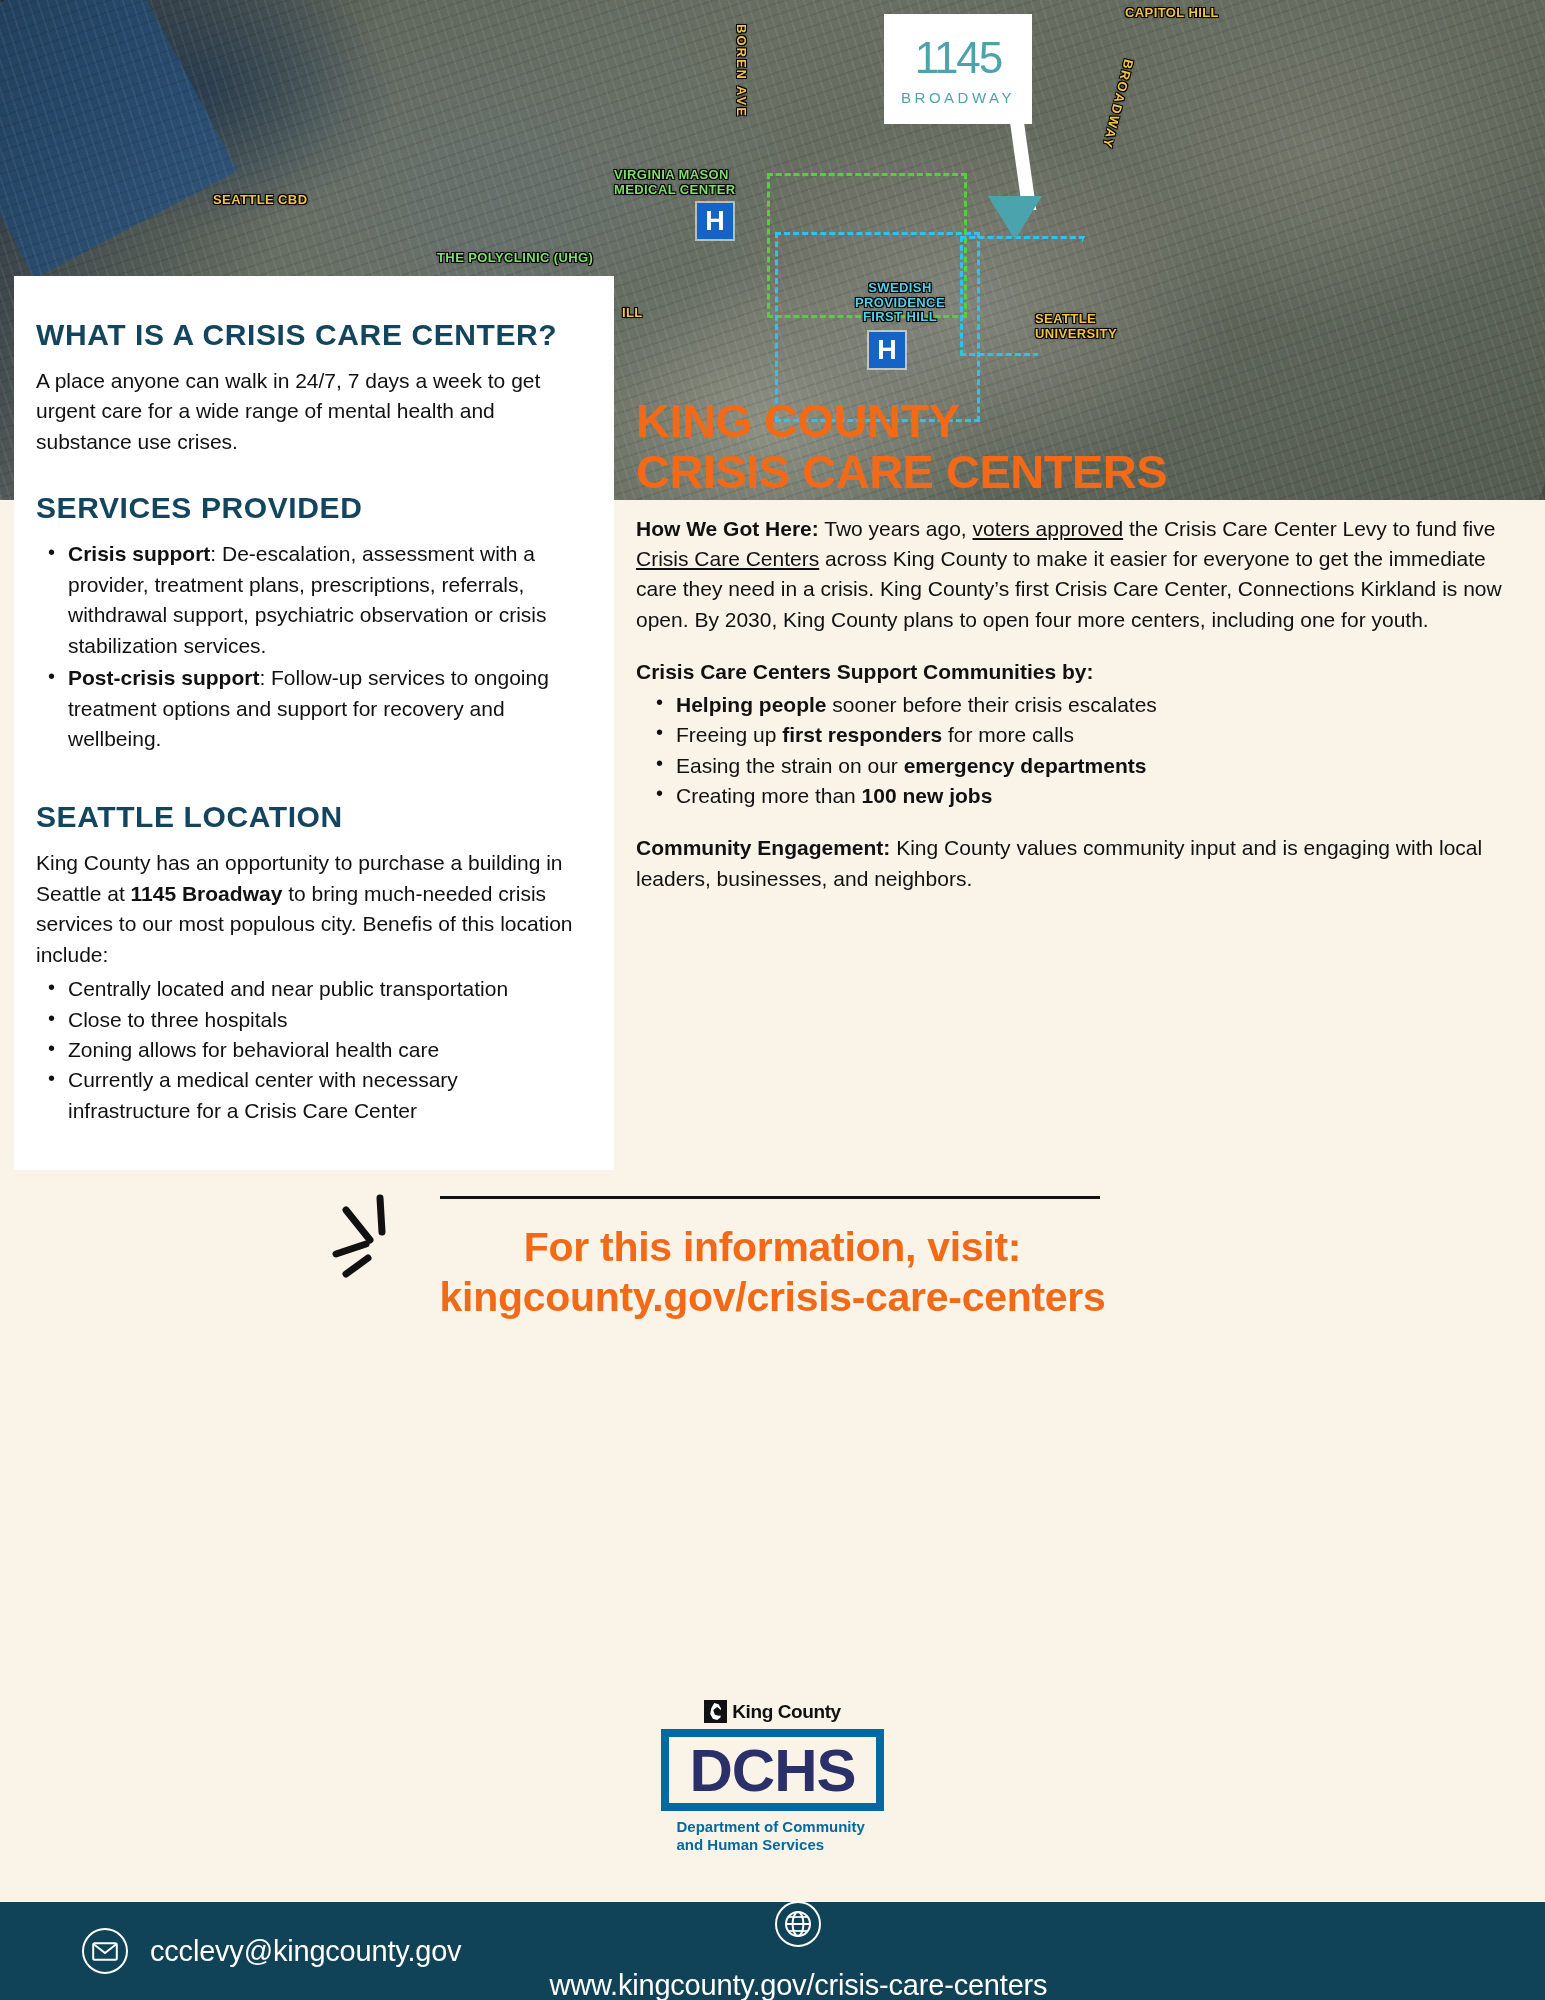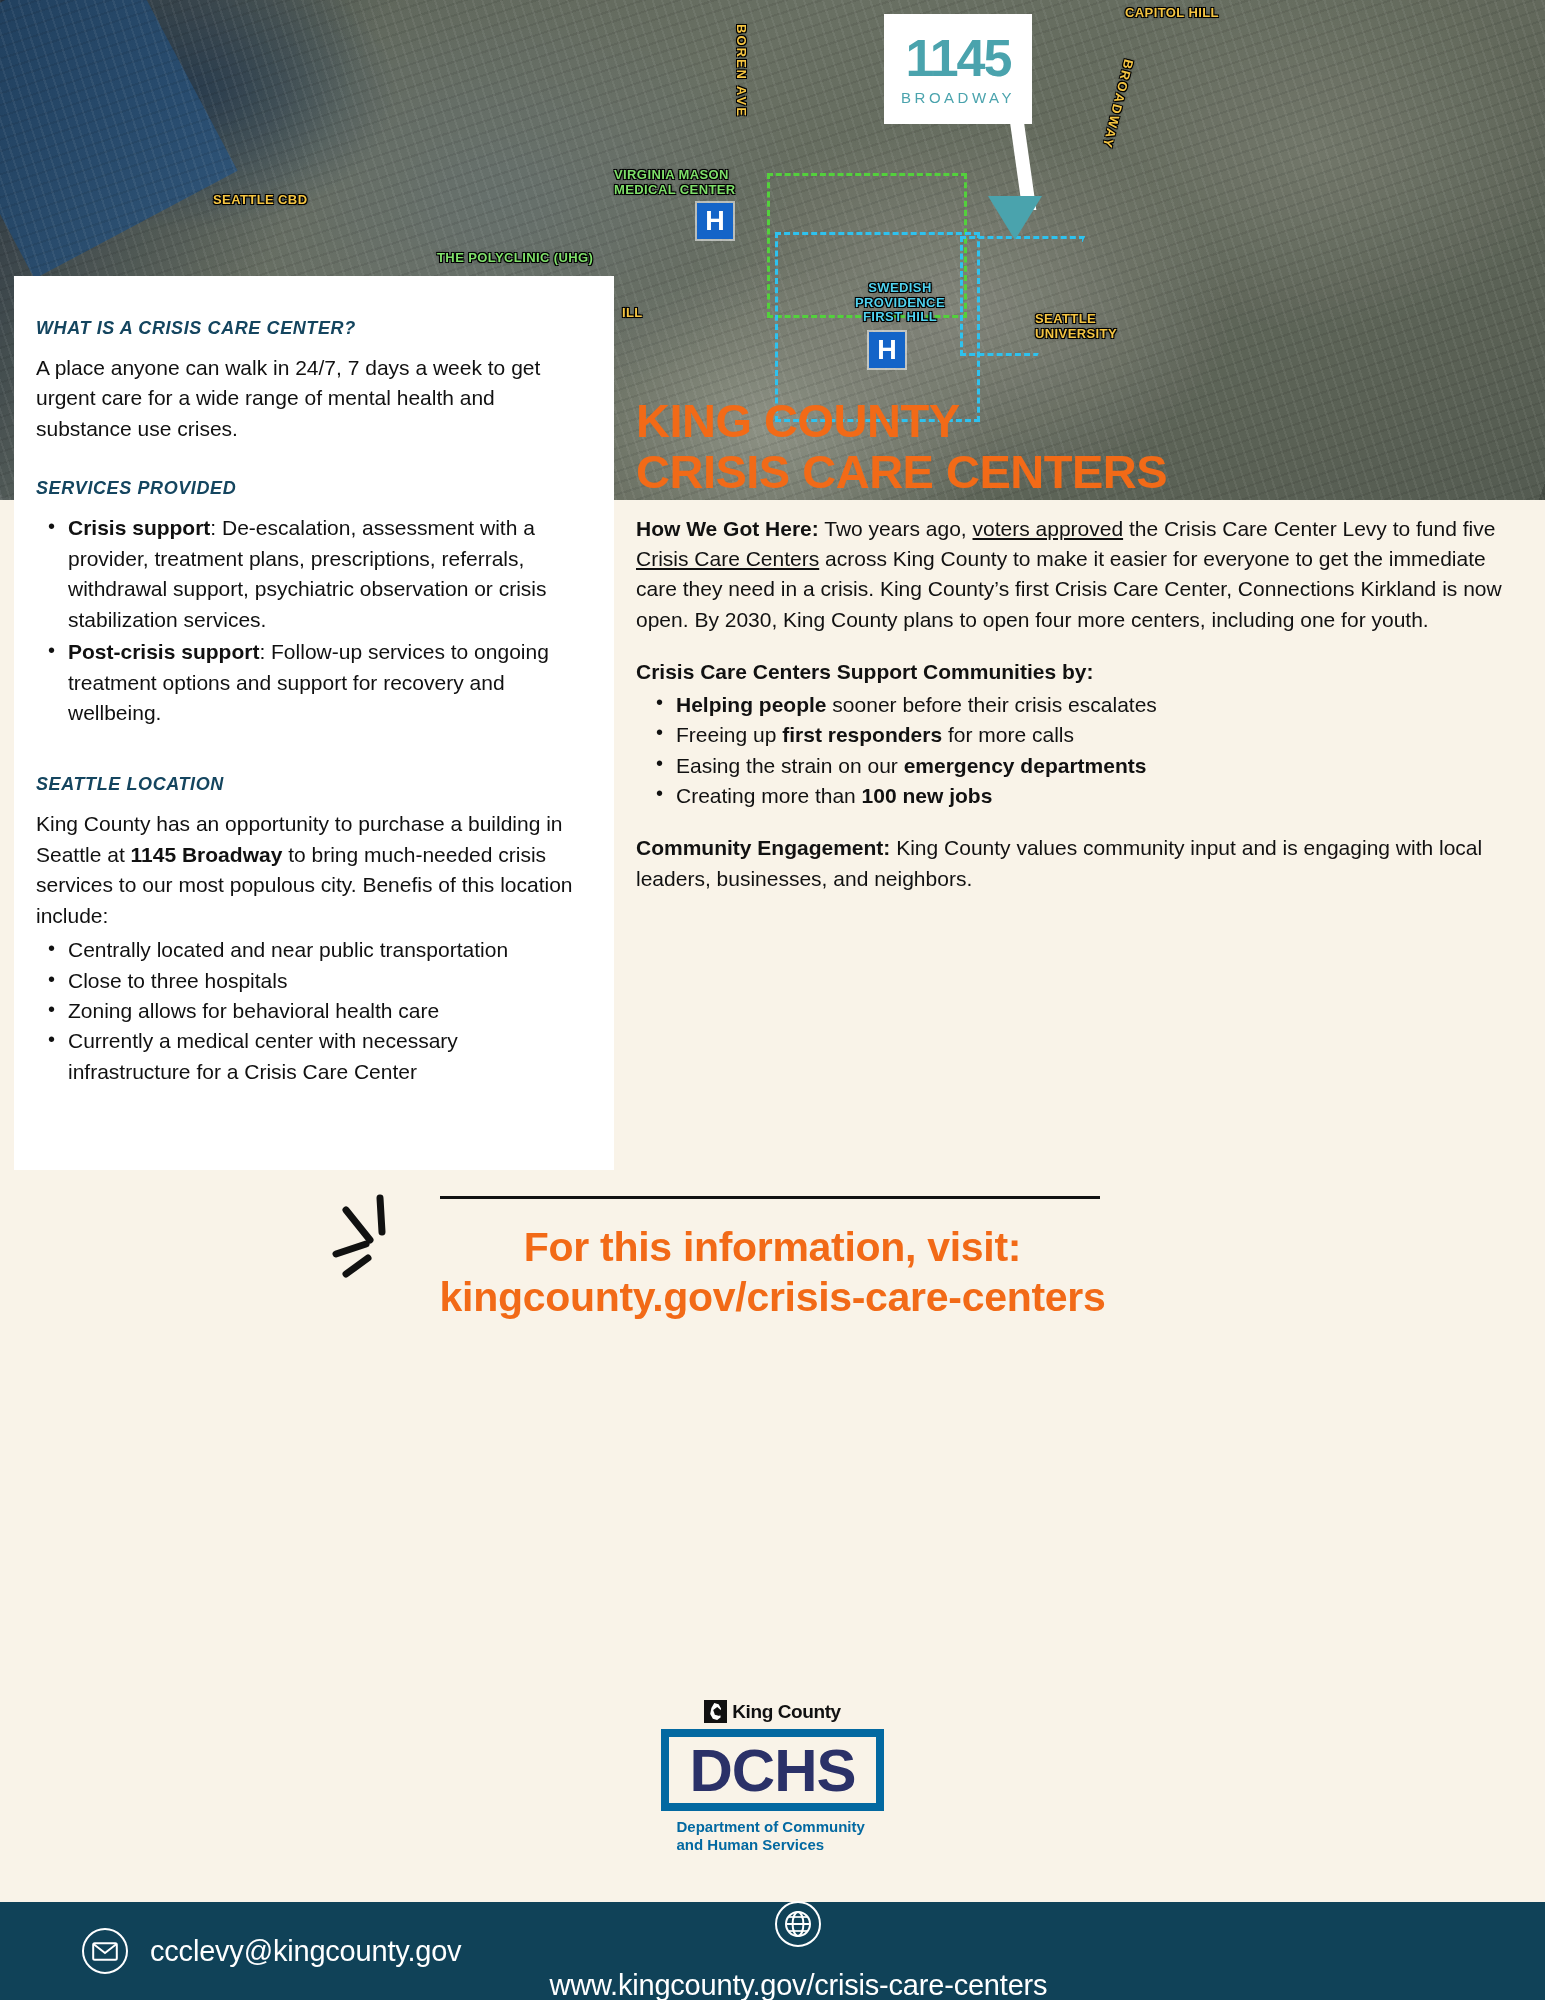--- a/index.html
+++ b/index.html
@@ -77,21 +77,21 @@
   .parcel.green { border-color:#53d13c; }
   .parcel.cyan  { border-color:#2ec2ef; }
 
   .callout {
     position:absolute; left:884px; top:14px; width:148px; height:110px;
     background:#ffffff;
     display:flex; flex-direction:column; align-items:center; justify-content:center;
   }
   .callout .num {
     font-family:"Liberation Sans", sans-serif;
-    font-weight:bold; font-size:52px; line-height:50px; color:#4aa3ad;
+    font-weight:normal; font-size:44px; line-height:50px; color:#4aa3ad;
     letter-spacing:-2px;
   }
   .callout .sub {
     font-family:"Liberation Sans", sans-serif;
     font-size:15px; letter-spacing:3.5px; color:#4aa3ad; margin-top:6px;
   }
   .callout-stem {
     position:absolute; left:1016px; top:120px;
     width:14px; height:90px; background:#fff;
     transform:skewX(8deg);
@@ -106,25 +106,24 @@
 
   
   .left-panel {
     position:absolute; left:14px; top:276px; width:600px; height:894px;
     background:#ffffff;
     padding:42px 34px 0 22px;
   }
   .h2 {
     font-family:"Liberation Sans", sans-serif;
     font-weight:bold;
-    font-size:18px;
+    font-size:30px;
     letter-spacing:.6px;
     color:#14455f;
     margin-bottom:14px;
-    font-style:italic;
   }
   .h2.sp { margin-top:34px; }
   .body {
     font-size:21px; line-height:1.45; color:#111;
   }
   ul.blist { list-style:none; margin:6px 0 0 0; }
   ul.blist li {
     position:relative;
     padding-left:32px;
     font-size:21px; line-height:1.45; color:#111;

